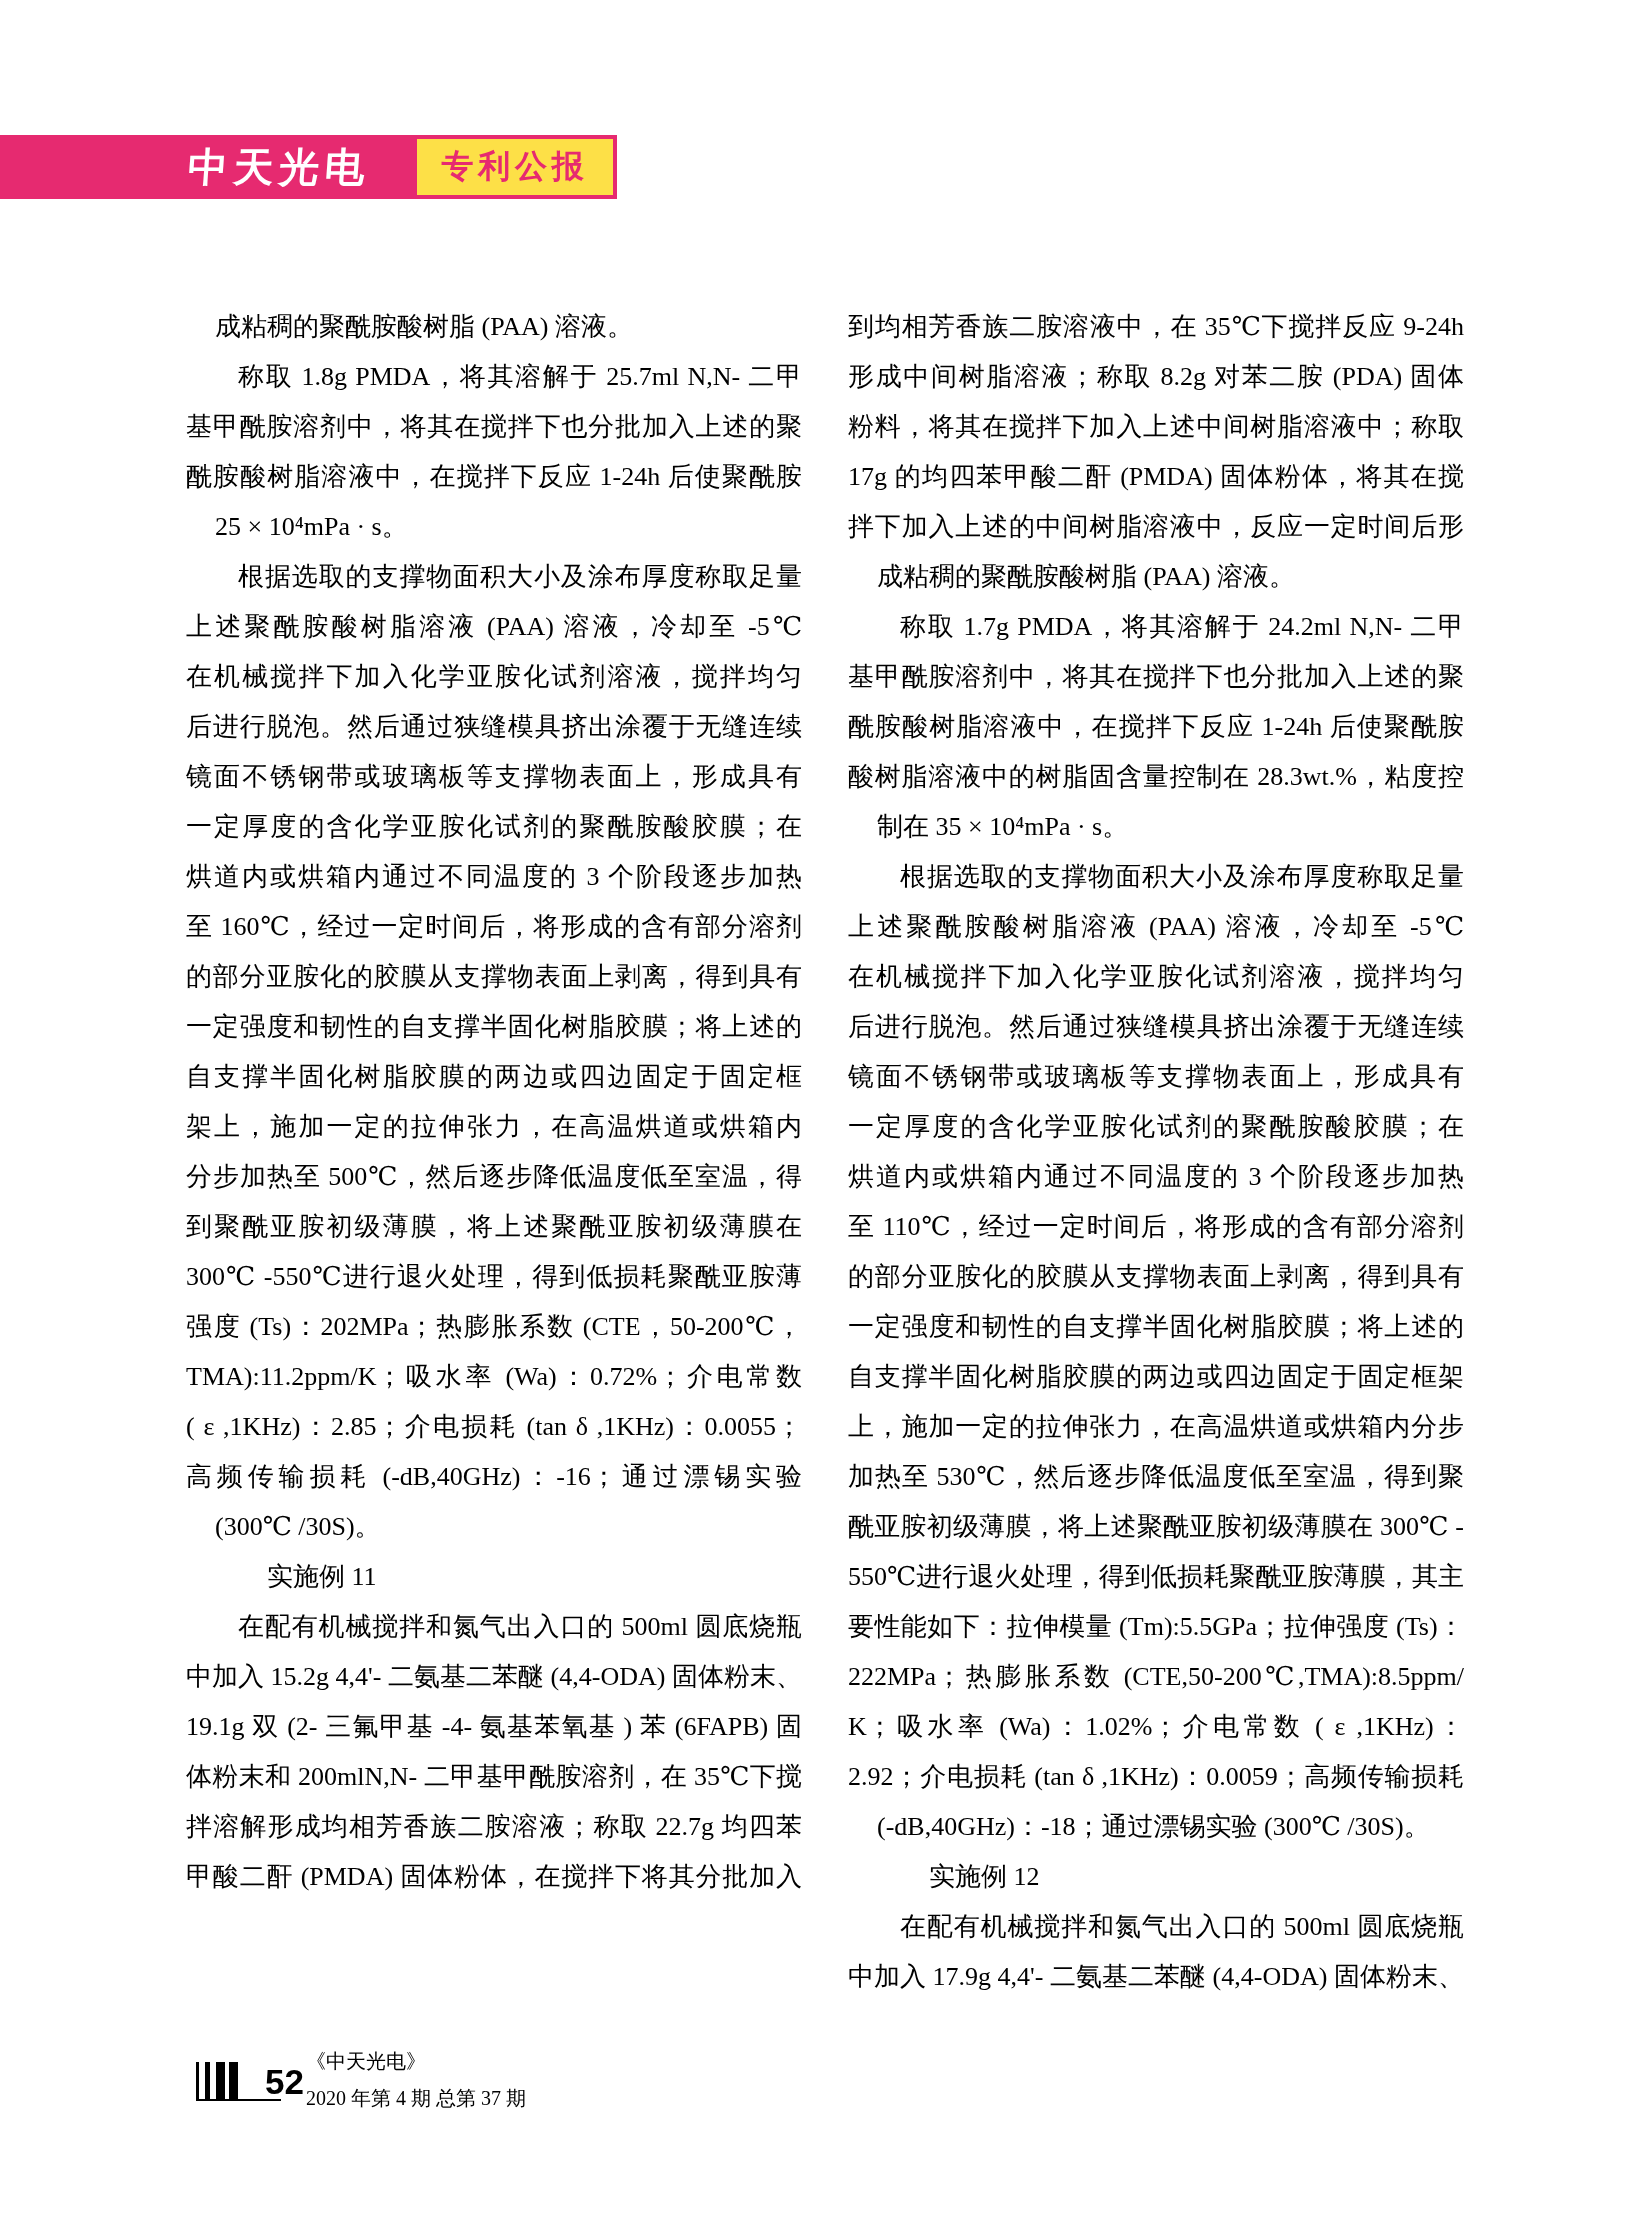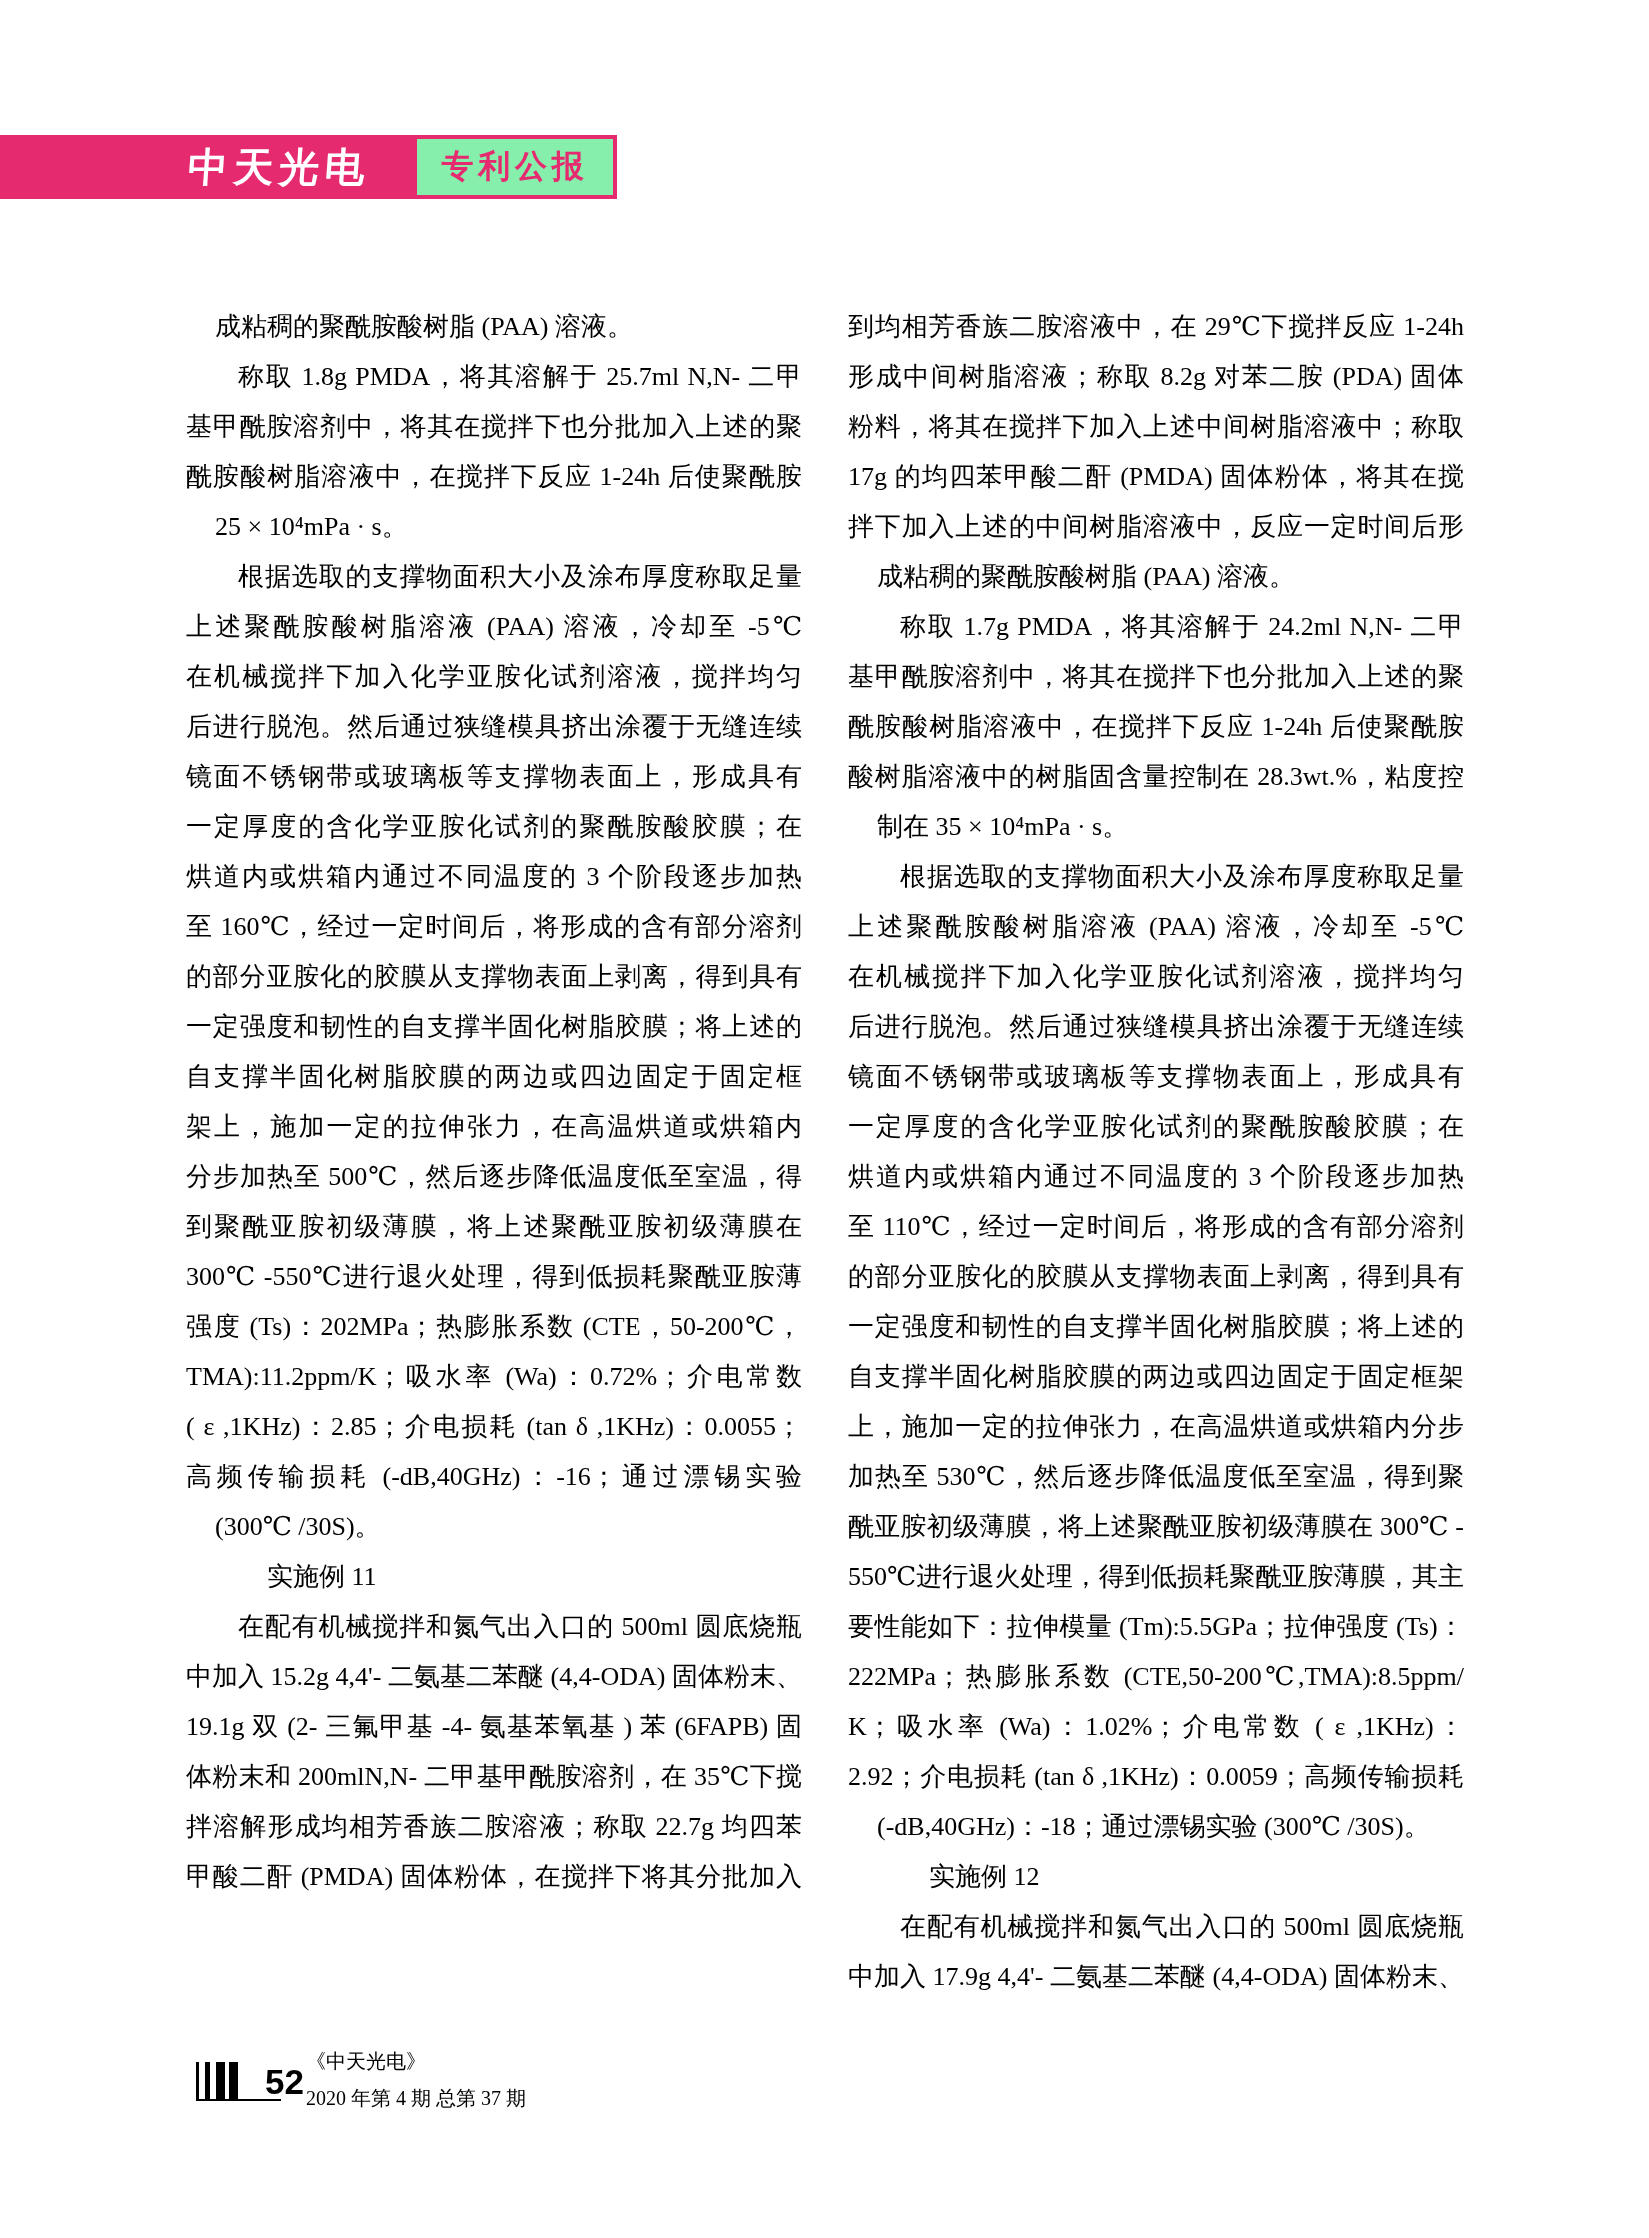--- a/index.html
+++ b/index.html
@@ -19,21 +19,21 @@
     padding-right:43px;box-sizing:border-box;
   }
   .logo{
     color:#fff;
     font-family:"Liberation Sans","DejaVu Sans",sans-serif;
     font-weight:bold;font-size:40px;letter-spacing:5.6px;
     transform:skewX(-4deg);
   }
   .badge{
     position:absolute;left:413px;top:135px;width:204px;height:64px;
-    background:#86efac;border:4px solid var(--brand,#e62a70);
+    background:#fde047;border:4px solid var(--brand,#e62a70);
     box-sizing:border-box;
     display:flex;align-items:center;justify-content:center;
   }
   .badge span{
     color:var(--brand,#e62a70);
     font-family:"Liberation Sans","DejaVu Sans",sans-serif;
     font-weight:bold;font-size:32px;letter-spacing:4.8px;
   }
   
   .col{position:absolute;top:302px;width:616px;}
@@ -106,21 +106,21 @@
       <div class="ln e">(300℃ /30S)。</div>
       <div class="ln s e">实施例 11</div>
       <div class="ln s">在配有机械搅拌和氮气出入口的 500ml 圆底烧瓶</div>
       <div class="ln">中加入 15.2g 4,4'- 二氨基二苯醚 (4,4-ODA) 固体粉末、</div>
       <div class="ln">19.1g 双 (2- 三氟甲基 -4- 氨基苯氧基 ) 苯 (6FAPB) 固</div>
       <div class="ln">体粉末和 200mlN,N- 二甲基甲酰胺溶剂，在 35℃下搅</div>
       <div class="ln">拌溶解形成均相芳香族二胺溶液；称取 22.7g 均四苯</div>
       <div class="ln">甲酸二酐 (PMDA) 固体粉体，在搅拌下将其分批加入</div>
     </div>
   <div class="col right">
-      <div class="ln">到均相芳香族二胺溶液中，在 29℃下搅拌反应 1-24h</div>
+      <div class="ln">到均相芳香族二胺溶液中，在 35℃下搅拌反应 9-24h</div>
       <div class="ln">形成中间树脂溶液；称取 8.2g 对苯二胺 (PDA) 固体</div>
       <div class="ln">粉料，将其在搅拌下加入上述中间树脂溶液中；称取</div>
       <div class="ln">17g 的均四苯甲酸二酐 (PMDA) 固体粉体，将其在搅</div>
       <div class="ln">拌下加入上述的中间树脂溶液中，反应一定时间后形</div>
       <div class="ln e">成粘稠的聚酰胺酸树脂 (PAA) 溶液。</div>
       <div class="ln s">称取 1.7g PMDA，将其溶解于 24.2ml N,N- 二甲</div>
       <div class="ln">基甲酰胺溶剂中，将其在搅拌下也分批加入上述的聚</div>
       <div class="ln">酰胺酸树脂溶液中，在搅拌下反应 1-24h 后使聚酰胺</div>
       <div class="ln">酸树脂溶液中的树脂固含量控制在 28.3wt.%，粘度控</div>
       <div class="ln e">制在 35 × 10⁴mPa · s。</div>

